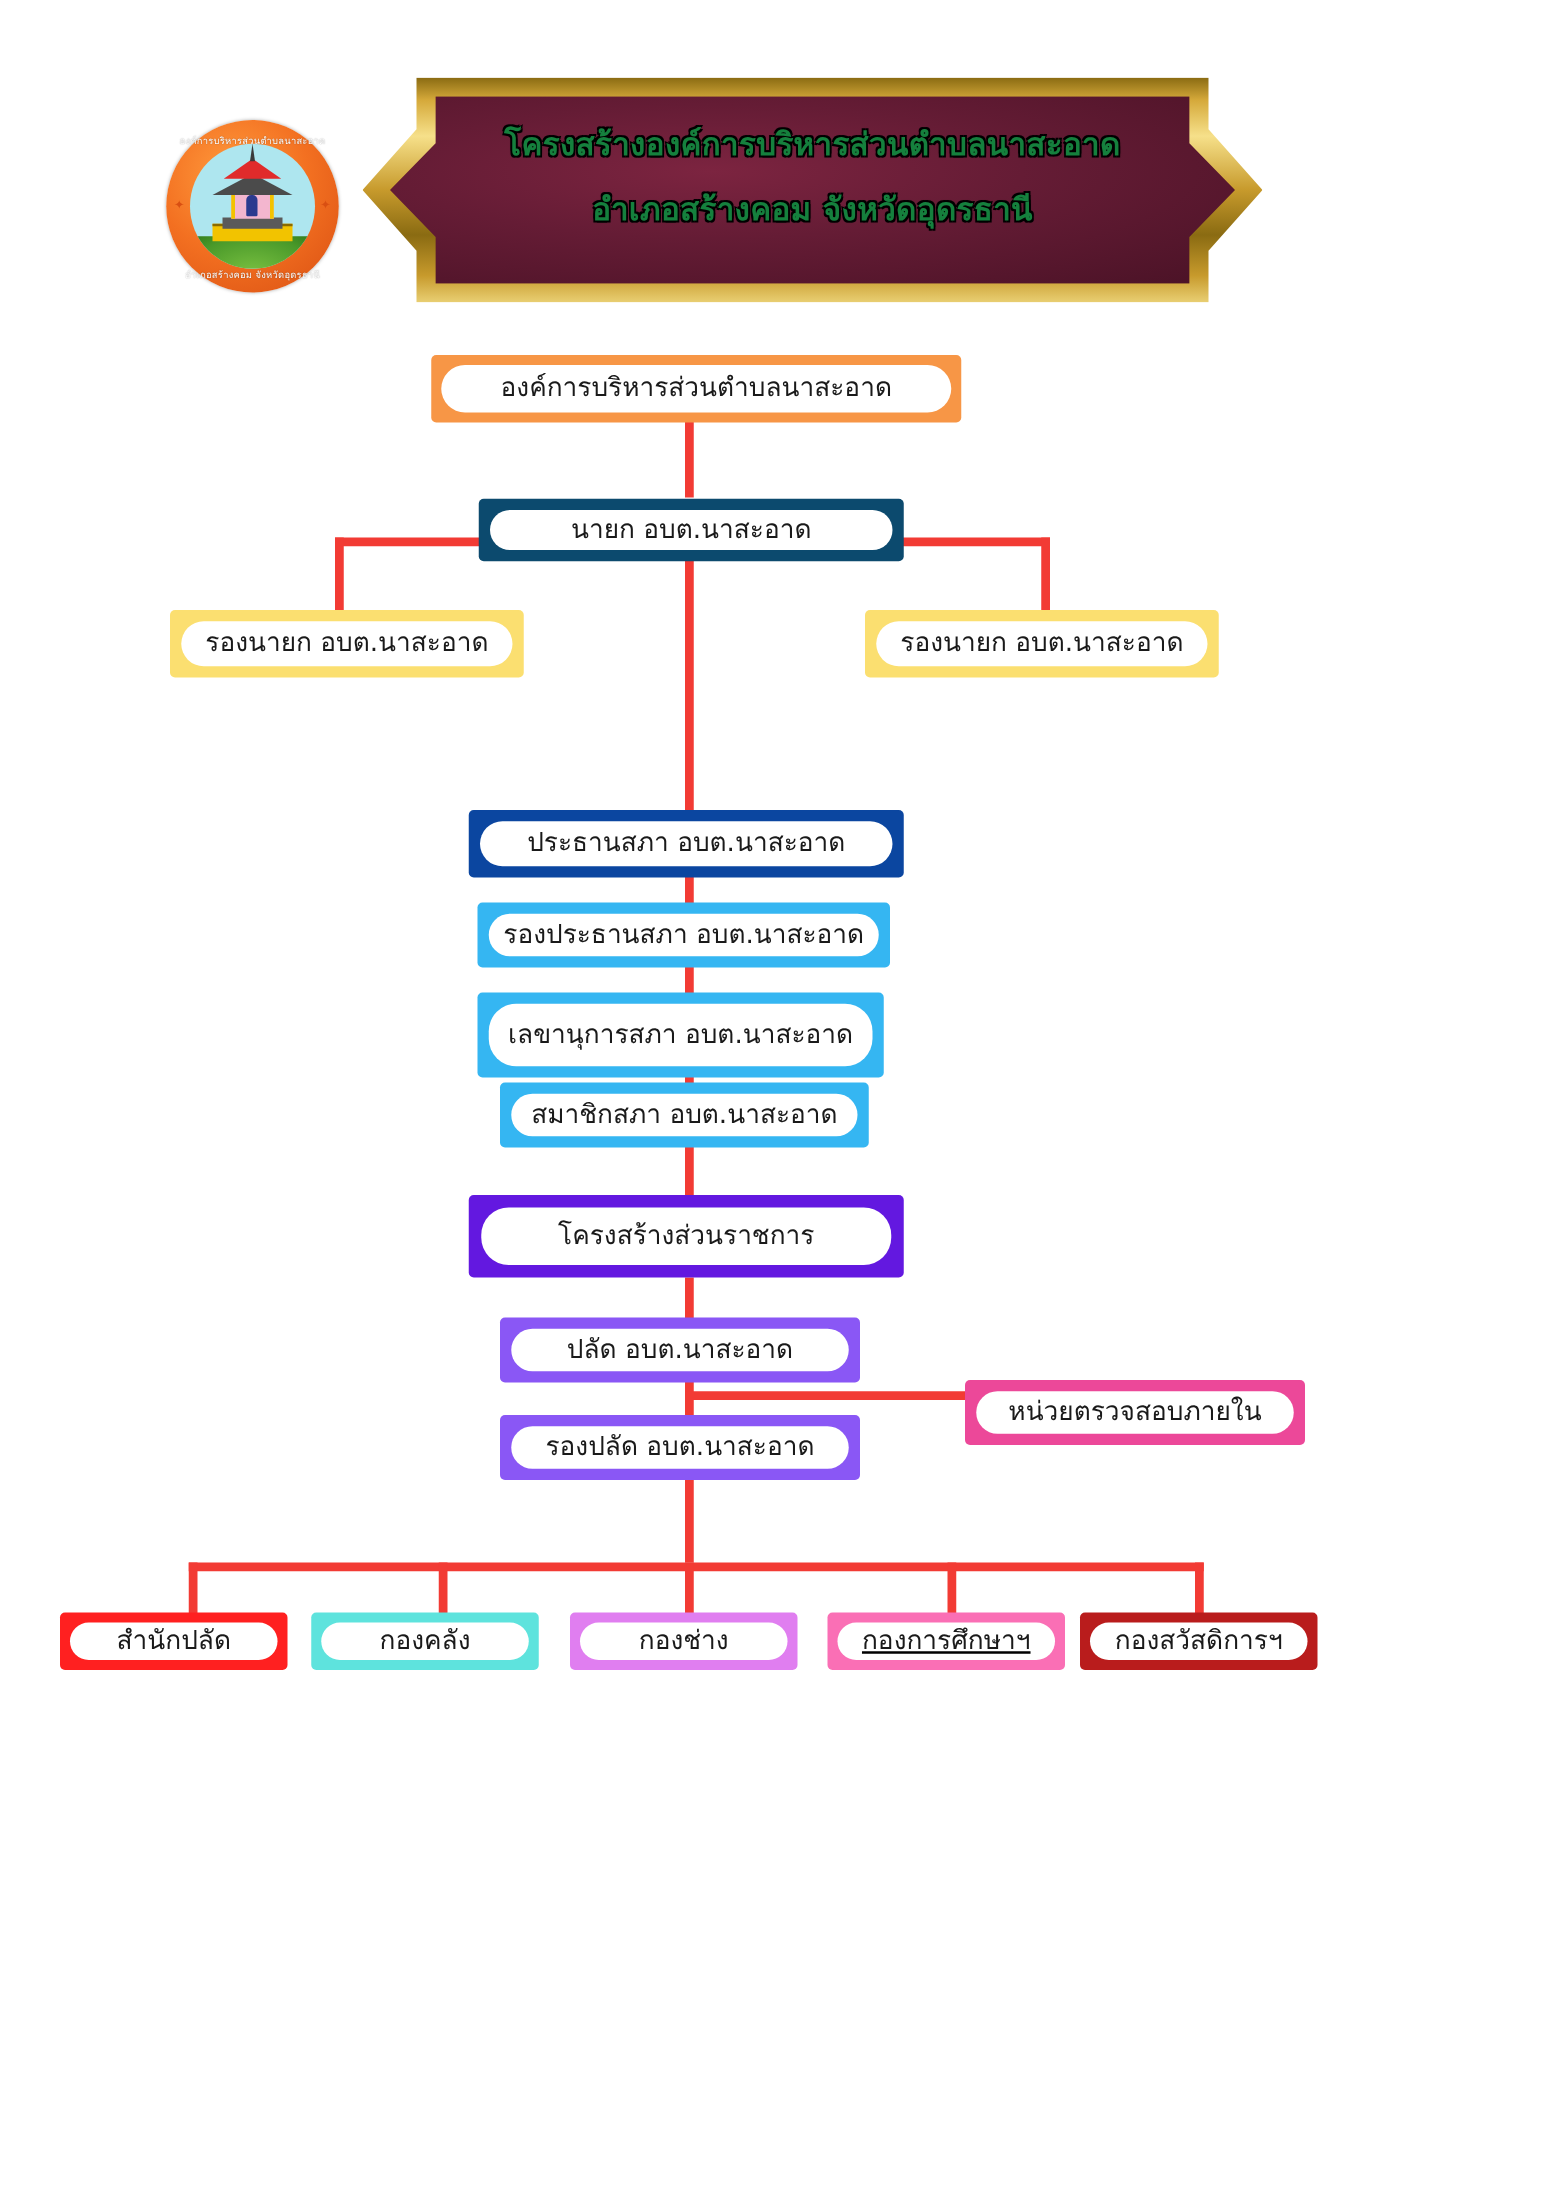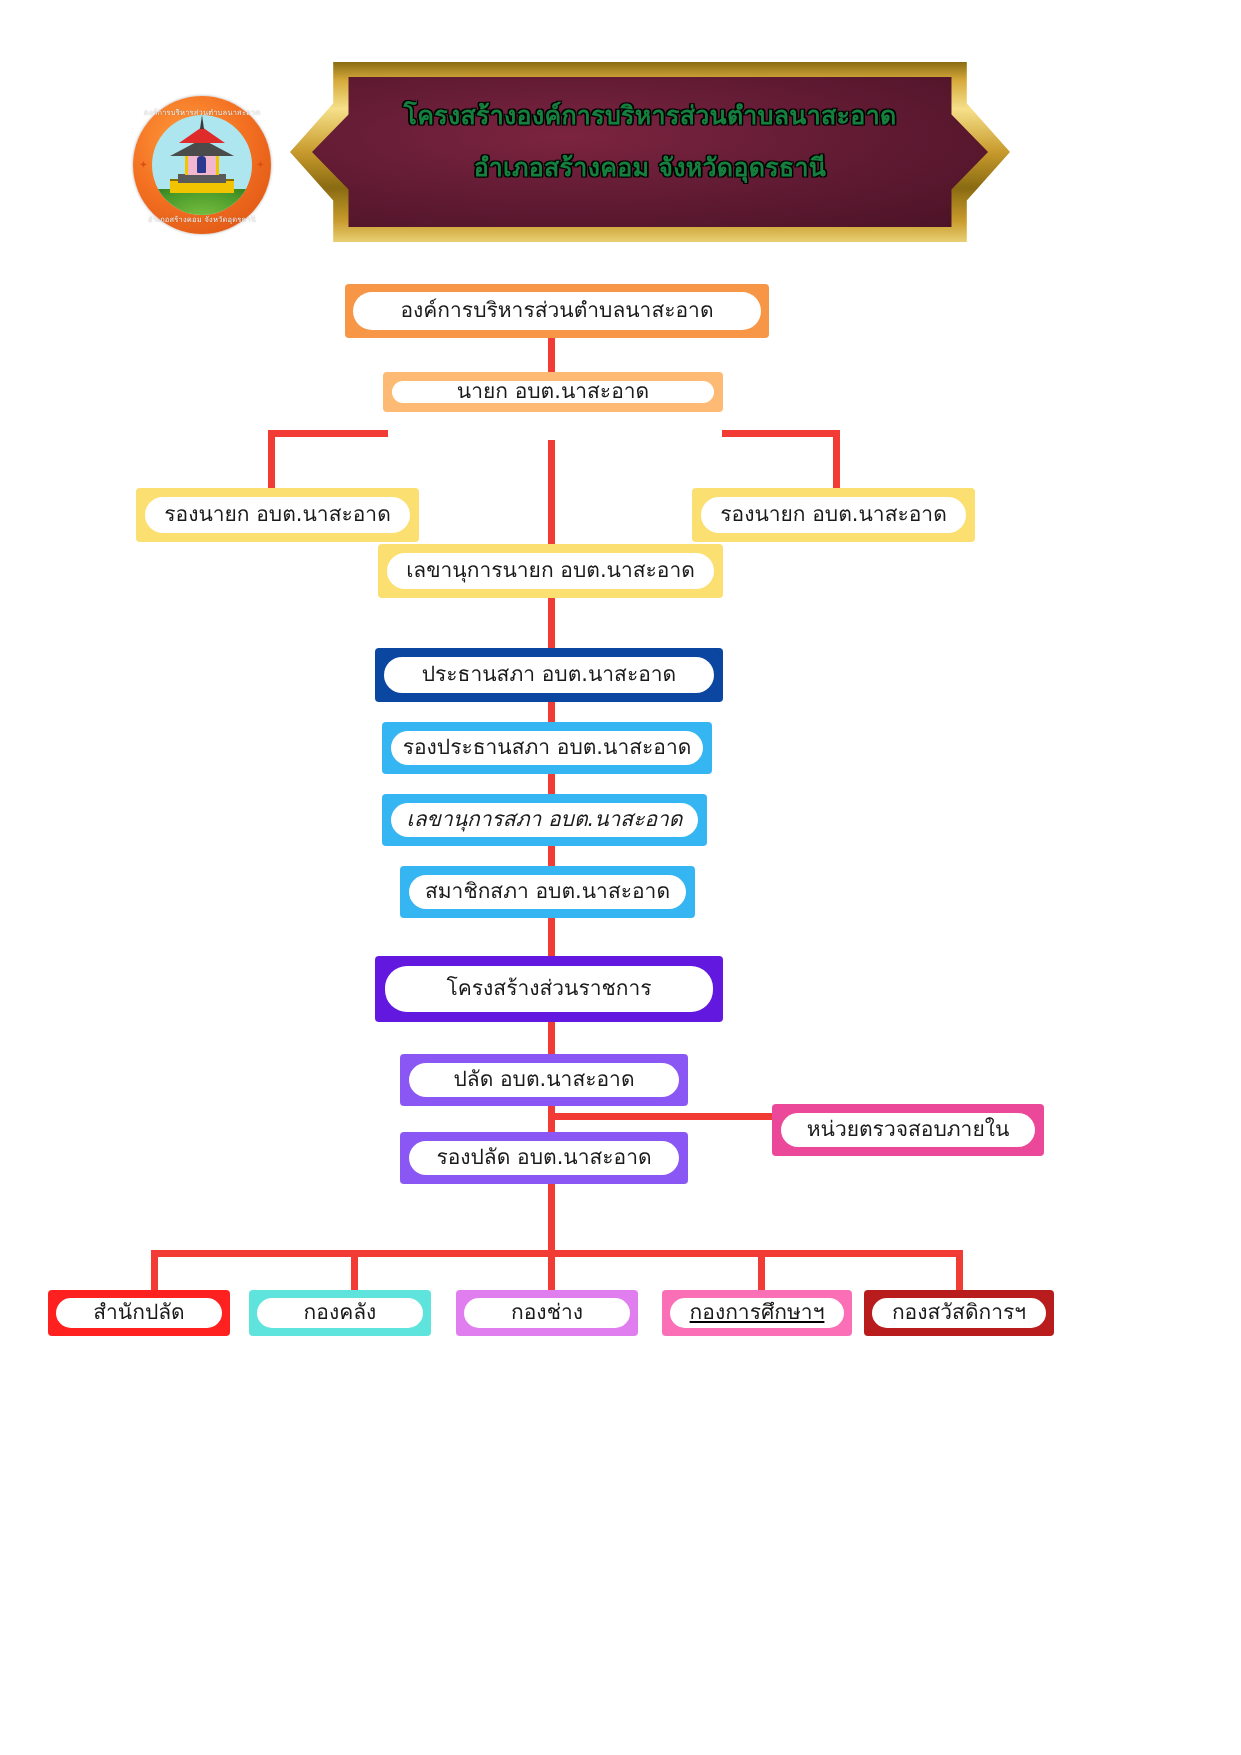--- a/index.html
+++ b/index.html
@@ -274,45 +274,42 @@
   <div class="conn" style="left:151px; top:1250px; width:7px;  height:48px;"></div>
   <div class="conn" style="left:351px; top:1250px; width:7px;  height:48px;"></div>
   <div class="conn" style="left:548px; top:1250px; width:7px;  height:48px;"></div>
   <div class="conn" style="left:758px; top:1250px; width:7px;  height:48px;"></div>
   <div class="conn" style="left:956px; top:1250px; width:7px;  height:48px;"></div>
 
   <div class="node" style="left:345px; top:284px; width:424px; height:54px; background:#f79646; padding:8px;">
     <div class="face">องค์การบริหารส่วนตำบลนาสะอาด</div>
   </div>
 
-  <div class="node" style="left:383px; top:372px; width:340px; height:40px; background:#fdba74; padding:9px;">
+  <div class="node" style="left:383px; top:399px; width:340px; height:50px; background:#0c4a6e; padding:9px;">
     <div class="face">นายก อบต.นาสะอาด</div>
   </div>
 
   <div class="node" style="left:136px; top:488px; width:283px; height:54px; background:#fbdf70; padding:9px;">
     <div class="face">รองนายก อบต.นาสะอาด</div>
   </div>
 
   <div class="node" style="left:692px; top:488px; width:283px; height:54px; background:#fbdf70; padding:9px;">
     <div class="face">รองนายก อบต.นาสะอาด</div>
   </div>
 
-  <div class="node" style="left:378px; top:544px; width:345px; height:54px; background:#fbdf70; padding:9px;">
-    <div class="face">เลขานุการนายก อบต.นาสะอาด</div>
-  </div>
 
   <div class="node" style="left:375px; top:648px; width:348px; height:54px; background:#0b46a0; padding:9px;">
     <div class="face">ประธานสภา อบต.นาสะอาด</div>
   </div>
 
   <div class="node" style="left:382px; top:722px; width:330px; height:52px; background:#35b6f2; padding:9px;">
     <div class="face">รองประธานสภา อบต.นาสะอาด</div>
   </div>
 
-  <div class="node" style="left:382px; top:794px; width:325px; height:52px; background:#35b6f2; padding:9px;font-style:italic;">
+  <div class="node" style="left:382px; top:794px; width:325px; height:68px; background:#35b6f2; padding:9px;">
     <div class="face">เลขานุการสภา อบต.นาสะอาด</div>
   </div>
 
   <div class="node" style="left:400px; top:866px; width:295px; height:52px; background:#35b6f2; padding:9px;align-items:flex-end;">
     <div class="face">สมาชิกสภา อบต.นาสะอาด</div>
   </div>
 
   <div class="node" style="left:375px; top:956px; width:348px; height:66px; background:#6318e0; padding:10px;">
     <div class="face">โครงสร้างส่วนราชการ</div>
   </div>

